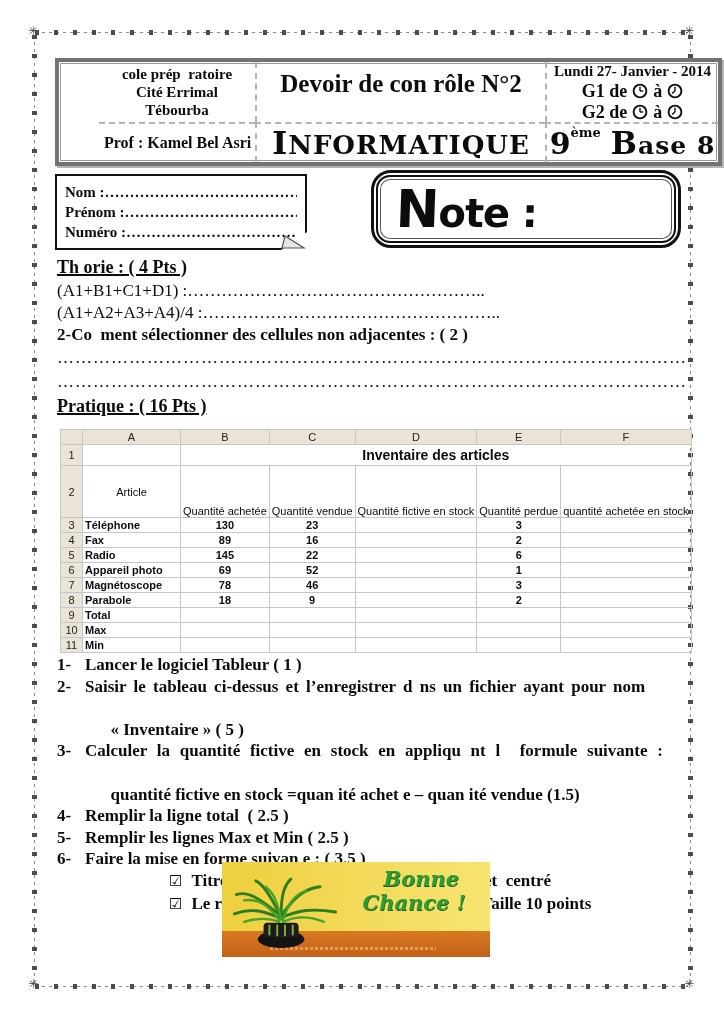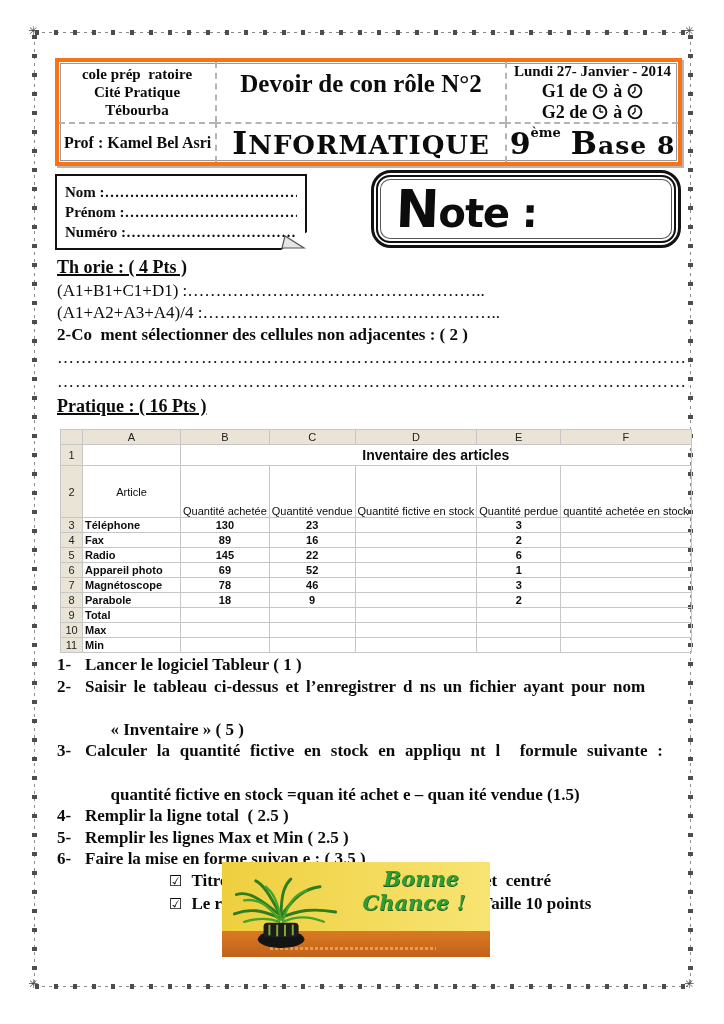--- a/index.html
+++ b/index.html
@@ -21,22 +21,22 @@
   #frame-bottom{left:35px;top:983px;width:653px;}
   #frame-left{left:31px;top:35px;height:948px;}
   #frame-right{left:687px;top:35px;height:948px;}
   .corner{position:absolute;font-family:"DejaVu Sans",sans-serif;font-size:12px;color:#444;
           width:14px;height:14px;line-height:14px;text-align:center;}
   #c-tl{left:26px;top:24px;} #c-tr{left:682px;top:24px;}
   #c-bl{left:26px;top:977px;} #c-br{left:682px;top:977px;}
 
   
   #header-table{position:absolute;left:55px;top:58px;width:619px;height:100px;
-    border:4px solid #f97316;box-shadow:inset 0 0 0 1px #fff, inset 0 0 0 2px #999, 2px 2px 0 #b5b5b5;
-    display:grid;grid-template-columns:156px 290px 1fr;grid-template-rows:60px 1fr;background:#fff;}
+    border:4px solid #737373;box-shadow:inset 0 0 0 1px #fff, inset 0 0 0 2px #999, 2px 2px 0 #b5b5b5;
+    display:grid;grid-template-columns:156px 290px 1fr;grid-template-rows:60px 1fr;background:#fff;padding-left:40px;}
   .hcell{position:relative;display:flex;flex-direction:column;align-items:center;justify-content:center;}
   .hcell.bl{border-left:2px dashed #b4b4b4;}
   .hcell.bt{border-top:2px dashed #b4b4b4;}
   #school-cell{font-weight:bold;font-size:15px;line-height:18px;text-align:center;white-space:pre-wrap;}
   #prof-cell{font-weight:bold;font-size:16px;align-items:flex-start;padding-left:5px;justify-content:center;}
   #title-cell{font-weight:bold;font-size:25px;justify-content:flex-start;padding-top:8px;}
   #subject-cell{font-family:"DejaVu Serif",serif;font-weight:bold;font-size:26px;letter-spacing:1px;}
   #subject-cell .subject{display:inline-block;text-align:center;}
   #subject-cell .subject::first-letter{font-size:32px;}
   #session-cell{font-weight:bold;font-size:15px;line-height:19px;}
@@ -117,21 +117,21 @@
   <div id="frame-left" class="frame-v"></div>
   <div id="frame-right" class="frame-v"></div>
   <span id="c-tl" class="corner">✳</span>
   <span id="c-tr" class="corner">✳</span>
   <span id="c-bl" class="corner">✳</span>
   <span id="c-br" class="corner">✳</span>
 
   <div id="header-table">
     <div class="hcell" id="school-cell">
       <div>cole prép  ratoire</div>
-      <div>Cité Pratique</div>
+      <div>Cité Errimal</div>
       <div>Tébourba</div>
     </div>
     <div class="hcell bl" id="title-cell">
       <div>Devoir de con rôle N°2</div>
     </div>
     <div class="hcell bl" id="session-cell">
       <div style="font-size:15px;font-weight:bold;">Lundi 27- Janvier - 2014</div>
       <div class="g-line">
         <span>G1 de</span>
         <svg class="clock" viewBox="0 0 20 20">

